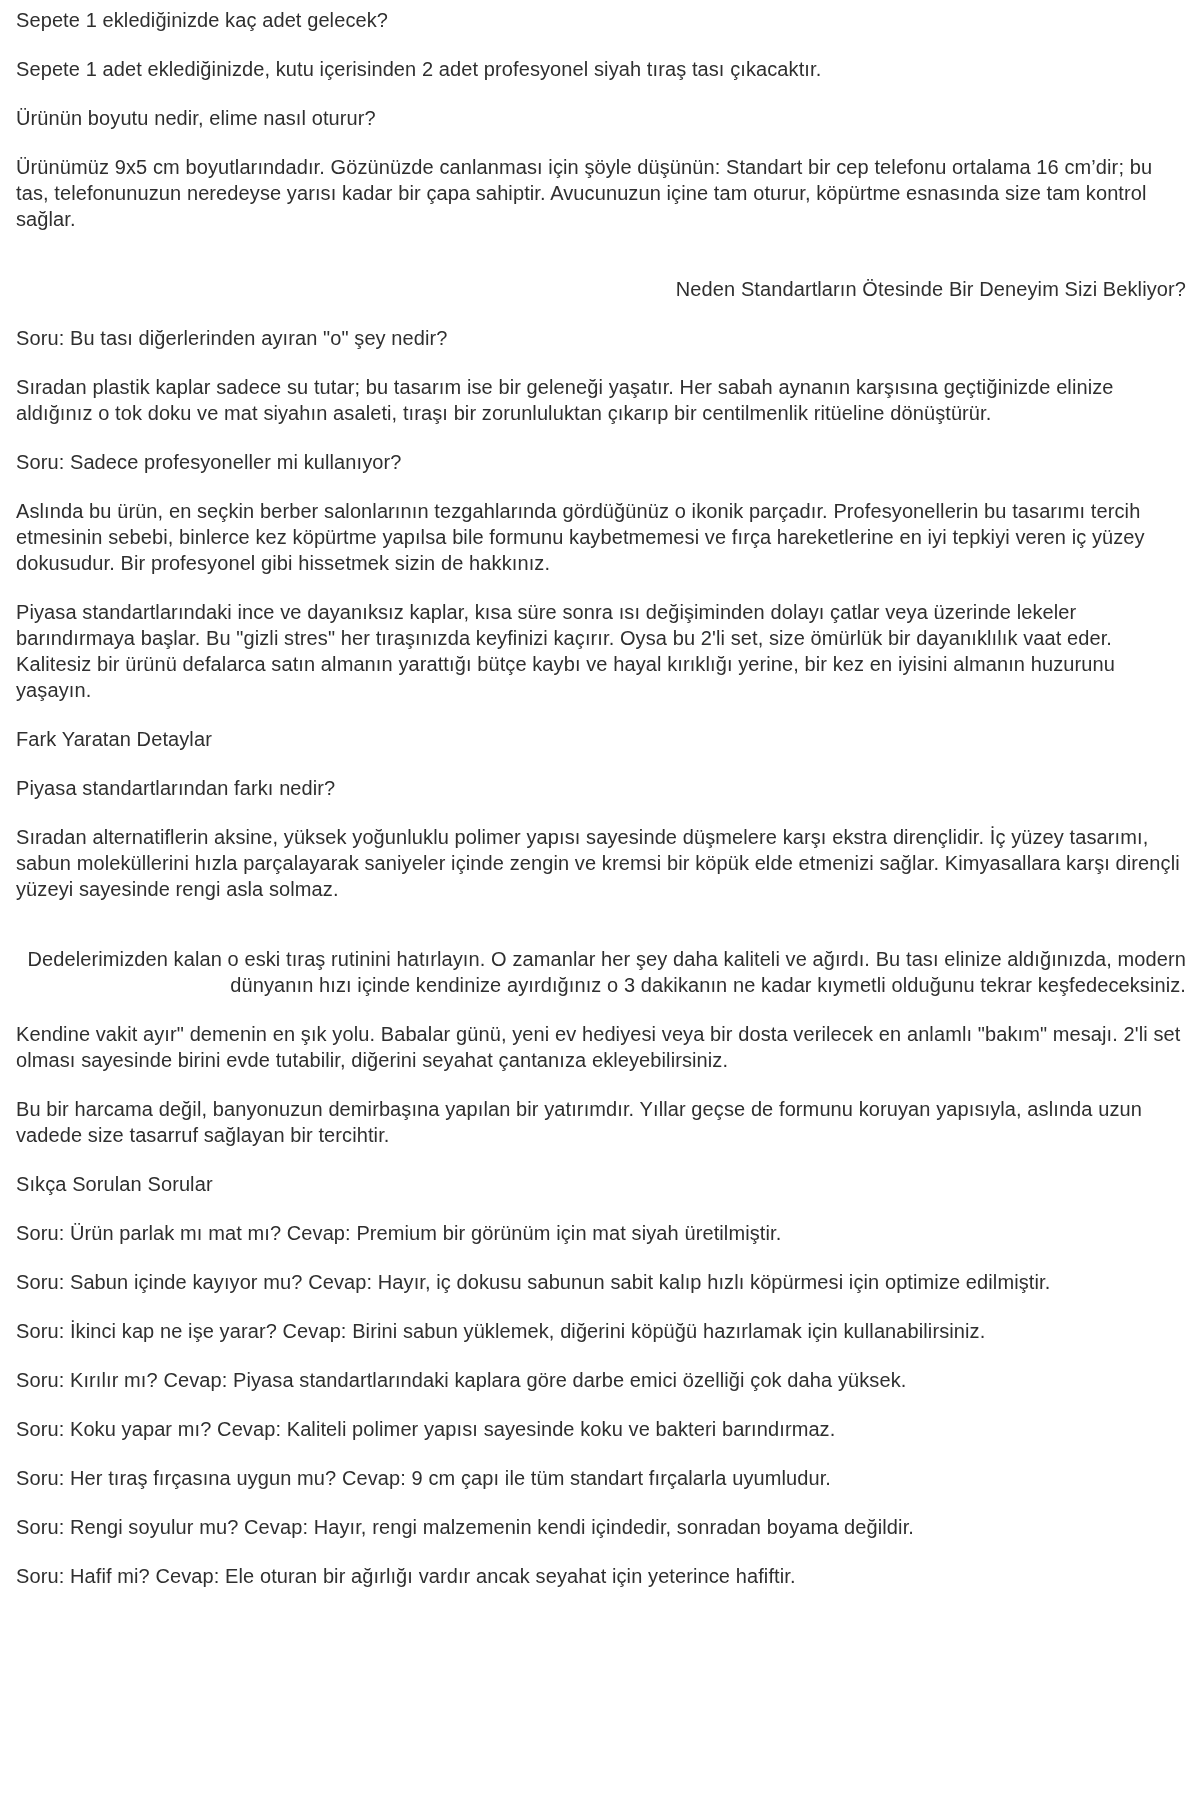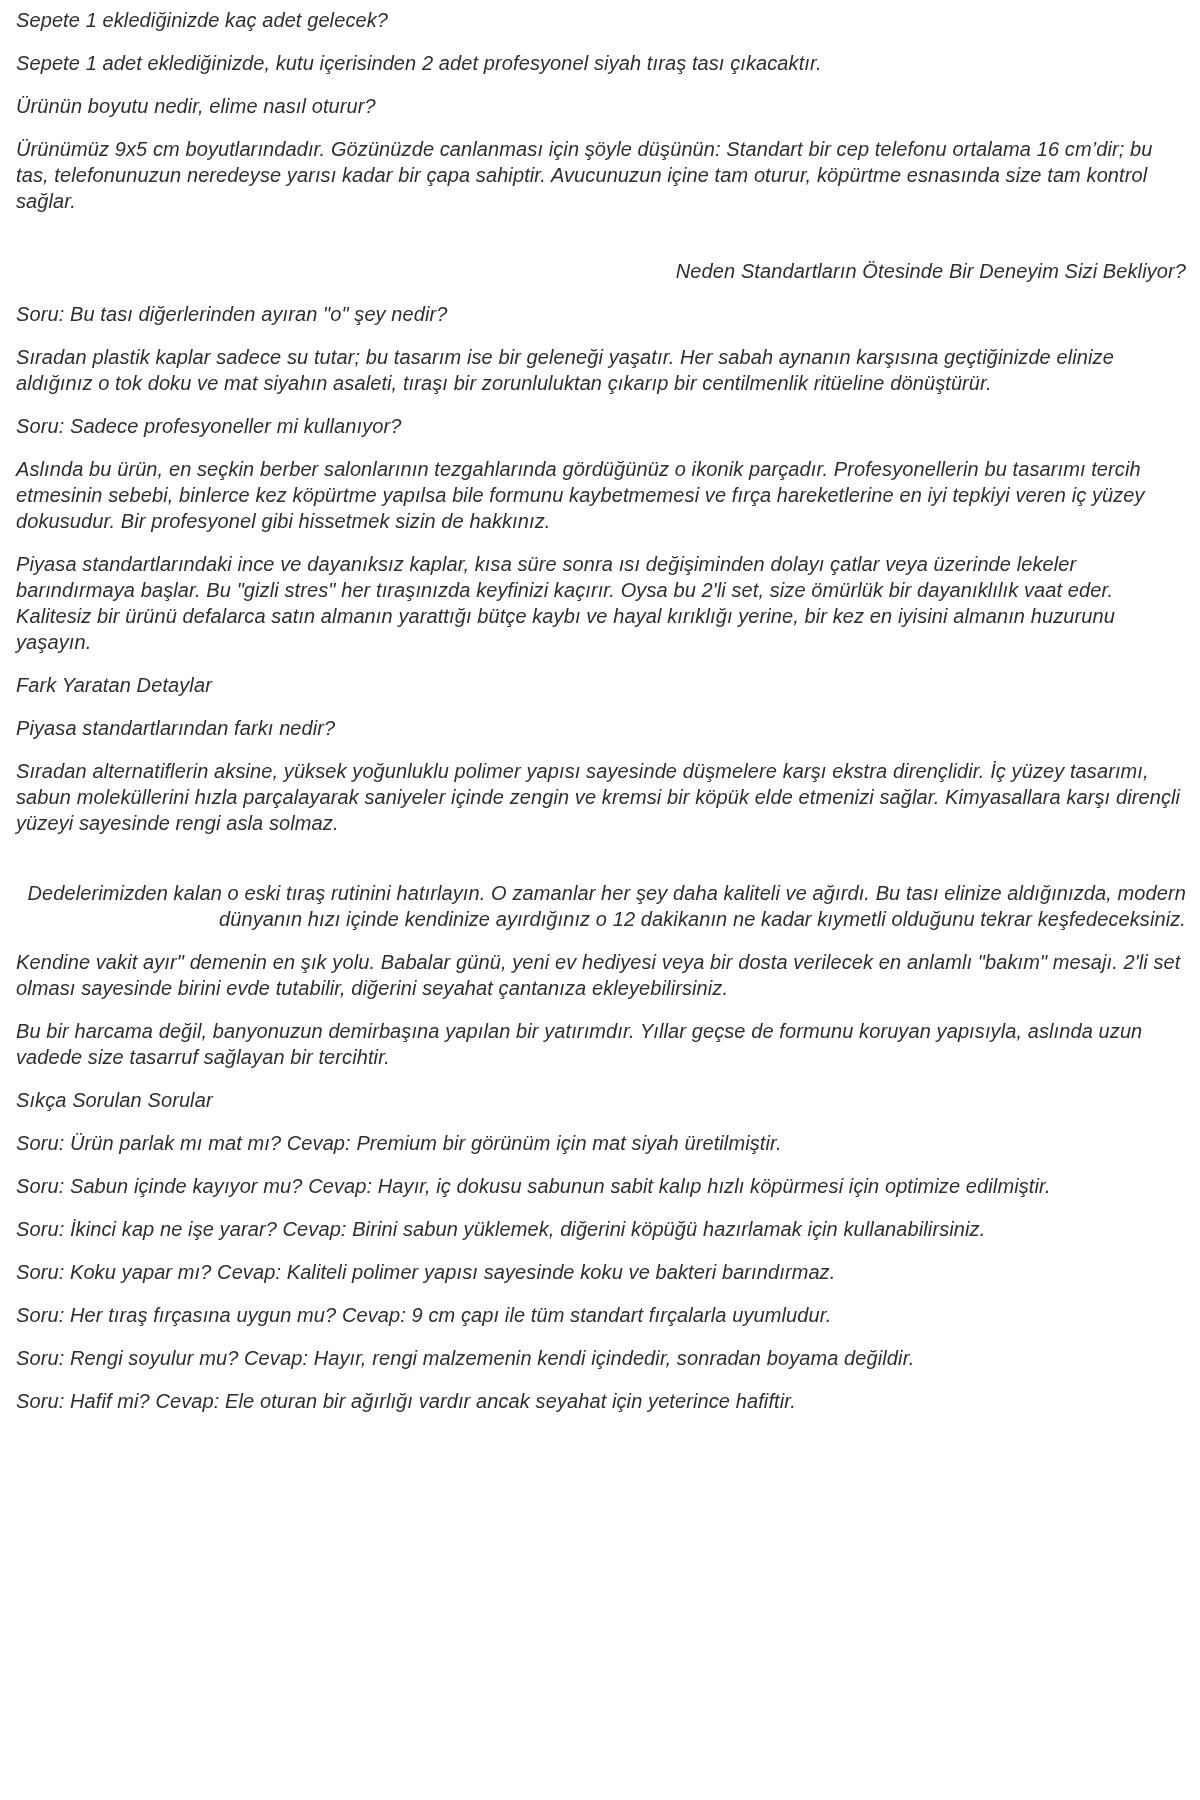--- a/index.html
+++ b/index.html
@@ -16,22 +16,21 @@
     box-sizing: border-box;
     width: 1200px;
     padding: 0 14px 0 16px;
     font-family: "Liberation Sans", "DejaVu Sans", sans-serif;
     font-size: 20px;
     line-height: 26px;
     letter-spacing: 0.1px;
     color: #2f2f2f;
   }
   .doc p {
-    margin: 17px 0;
-    font-style: italic;
+    margin: 23px 0;
   }
   .doc p.first {
     margin-top: 7px;
   }
   .doc p.xgap {
     margin-top: 44px; 
     text-align: right;
   }
 </style>
 </head>
@@ -44,24 +43,25 @@
   <p>Ürünümüz 9x5 cm boyutlarındadır. Gözünüzde canlanması için şöyle düşünün: Standart bir cep telefonu ortalama 16 cm’dir; bu tas, telefonunuzun neredeyse yarısı kadar bir çapa sahiptir. Avucunuzun içine tam oturur, köpürtme esnasında size tam kontrol sağlar.</p>
   <p class="xgap">Neden Standartların Ötesinde Bir Deneyim Sizi Bekliyor?</p>
   <p>Soru: Bu tası diğerlerinden ayıran "o" şey nedir?</p>
   <p>Sıradan plastik kaplar sadece su tutar; bu tasarım ise bir geleneği yaşatır. Her sabah aynanın karşısına geçtiğinizde elinize aldığınız o tok doku ve mat siyahın asaleti, tıraşı bir zorunluluktan çıkarıp bir centilmenlik ritüeline dönüştürür.</p>
   <p>Soru: Sadece profesyoneller mi kullanıyor?</p>
   <p>Aslında bu ürün, en seçkin berber salonlarının tezgahlarında gördüğünüz o ikonik parçadır. Profesyonellerin bu tasarımı tercih etmesinin sebebi, binlerce kez köpürtme yapılsa bile formunu kaybetmemesi ve fırça hareketlerine en iyi tepkiyi veren iç yüzey dokusudur. Bir profesyonel gibi hissetmek sizin de hakkınız.</p>
   <p>Piyasa standartlarındaki ince ve dayanıksız kaplar, kısa süre sonra ısı değişiminden dolayı çatlar veya üzerinde lekeler barındırmaya başlar. Bu "gizli stres" her tıraşınızda keyfinizi kaçırır. Oysa bu 2'li set, size ömürlük bir dayanıklılık vaat eder. Kalitesiz bir ürünü defalarca satın almanın yarattığı bütçe kaybı ve hayal kırıklığı yerine, bir kez en iyisini almanın huzurunu yaşayın.</p>
   <p>Fark Yaratan Detaylar</p>
   <p>Piyasa standartlarından farkı nedir?</p>
   <p>Sıradan alternatiflerin aksine, yüksek yoğunluklu polimer yapısı sayesinde düşmelere karşı ekstra dirençlidir. İç yüzey tasarımı, sabun moleküllerini hızla parçalayarak saniyeler içinde zengin ve kremsi bir köpük elde etmenizi sağlar. Kimyasallara karşı dirençli yüzeyi sayesinde rengi asla solmaz.</p>
-  <p class="xgap">Dedelerimizden kalan o eski tıraş rutinini hatırlayın. O zamanlar her şey daha kaliteli ve ağırdı. Bu tası elinize aldığınızda, modern dünyanın hızı içinde kendinize ayırdığınız o 12 dakikanın ne kadar kıymetli olduğunu tekrar keşfedeceksiniz.</p>
+  <p class="xgap">Dedelerimizden kalan o eski tıraş rutinini hatırlayın. O zamanlar her şey daha kaliteli ve ağırdı. Bu tası elinize aldığınızda, modern dünyanın hızı içinde kendinize ayırdığınız o 3 dakikanın ne kadar kıymetli olduğunu tekrar keşfedeceksiniz.</p>
   <p>Kendine vakit ayır" demenin en şık yolu. Babalar günü, yeni ev hediyesi veya bir dosta verilecek en anlamlı "bakım" mesajı. 2'li set olması sayesinde birini evde tutabilir, diğerini seyahat çantanıza ekleyebilirsiniz.</p>
   <p>Bu bir harcama değil, banyonuzun demirbaşına yapılan bir yatırımdır. Yıllar geçse de formunu koruyan yapısıyla, aslında uzun vadede size tasarruf sağlayan bir tercihtir.</p>
   <p>Sıkça Sorulan Sorular</p>
   <p>Soru: Ürün parlak mı mat mı? Cevap: Premium bir görünüm için mat siyah üretilmiştir.</p>
   <p>Soru: Sabun içinde kayıyor mu? Cevap: Hayır, iç dokusu sabunun sabit kalıp hızlı köpürmesi için optimize edilmiştir.</p>
   <p>Soru: İkinci kap ne işe yarar? Cevap: Birini sabun yüklemek, diğerini köpüğü hazırlamak için kullanabilirsiniz.</p>
+  <p>Soru: Kırılır mı? Cevap: Piyasa standartlarındaki kaplara göre darbe emici özelliği çok daha yüksek.</p>
   <p>Soru: Koku yapar mı? Cevap: Kaliteli polimer yapısı sayesinde koku ve bakteri barındırmaz.</p>
   <p>Soru: Her tıraş fırçasına uygun mu? Cevap: 9 cm çapı ile tüm standart fırçalarla uyumludur.</p>
   <p>Soru: Rengi soyulur mu? Cevap: Hayır, rengi malzemenin kendi içindedir, sonradan boyama değildir.</p>
   <p>Soru: Hafif mi? Cevap: Ele oturan bir ağırlığı vardır ancak seyahat için yeterince hafiftir.</p>
 </main>
 
 </body></html>

